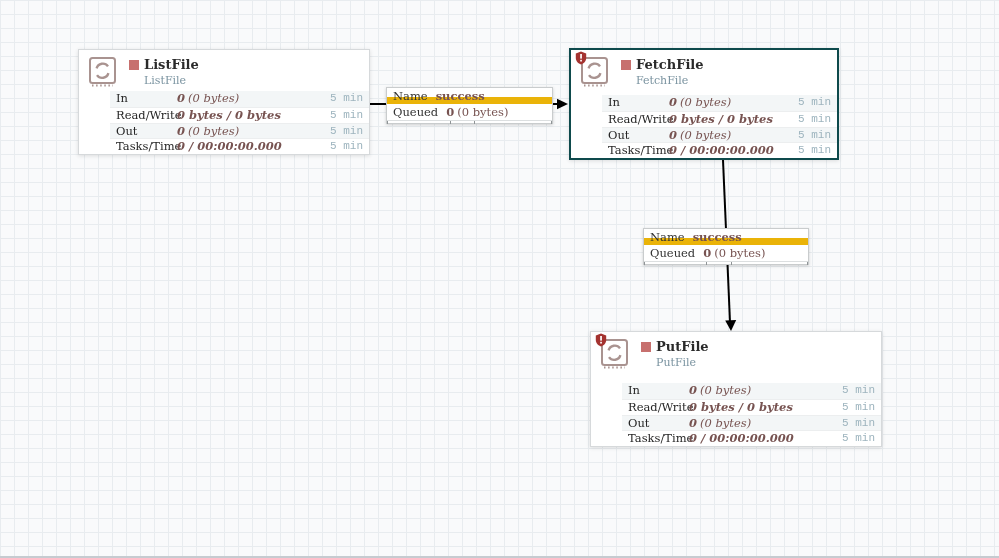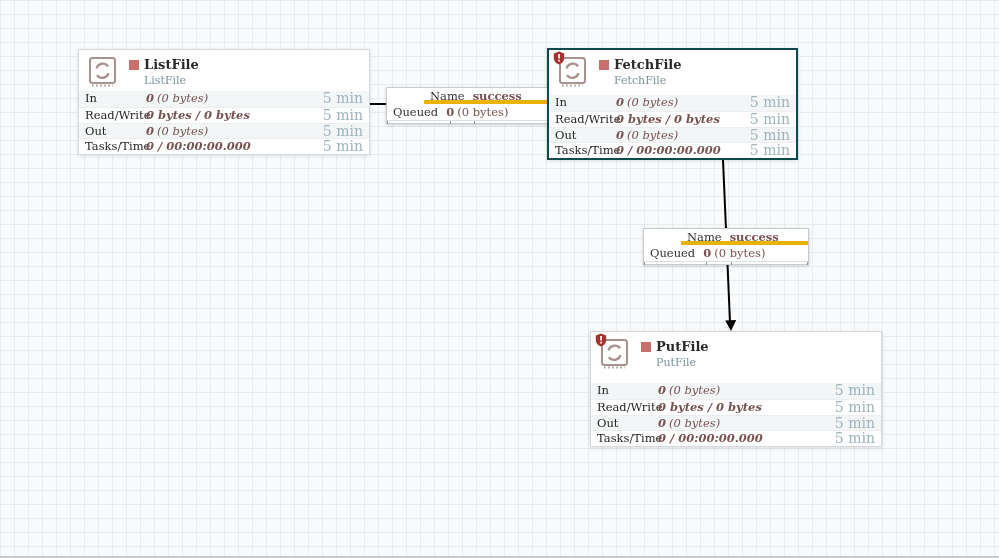--- a/index.html
+++ b/index.html
@@ -40,39 +40,39 @@
   .proc-titles { position: absolute; left: 50px; top: 7px; }
   .proc-name-line { display: flex; align-items: center; height: 15px; }
   .run-badge {
     width: 10px; height: 10px; background: #c7706e; margin-right: 5px;
     display: inline-block; flex: 0 0 auto;
   }
   .proc-name { font-size: 13px; font-weight: bold; color: #2a2a2a; white-space: nowrap; }
   .proc-type { font-size: 11px; color: #7a93a0; margin-left: 15px; margin-top: 2px; }
 
   .stat-rows { position: absolute; left: 0; right: 0; bottom: 0; }
-  .stat-row { position: relative; height: 15.75px; line-height: 15.75px; font-size: 11.5px; }
+  .stat-row { position: relative; height: 15.75px; line-height: 15.75px; font-size: 11.5px; margin-left: 31px; }
   .stat-row.alt { background: #f3f6f7; }
   .stat-row + .stat-row { border-top: 1px solid #eceeef; text-align: right; }
   .stat-label { position: absolute; left: 6px; color: #262626; white-space: nowrap; }
   .stat-value { position: absolute; left: 67px; color: #775351; white-space: nowrap; font-style: italic; }
   .stat-value b { font-weight: bold; }
   .stat-value .detail { font-weight: normal; margin-left: 3px; }
-  .stat-window { position: absolute; right: 6px; color: #9db4be; font-size: 14px; }
+  .stat-window { position: absolute; right: 6px; color: #9db4be; font-size: 11px; font-family: Liberation Mono, monospace; }
 
   
   .conn-label {
     position: absolute; z-index: 2;
     background: #fff;
     border: 1px solid #c9cccd;
     box-shadow: 0 1px 3px rgba(0,0,0,.18);
     font-size: 11.5px;
   }
   .conn-row { position: relative; height: 16px; line-height: 16px; padding-left: 6px; white-space: nowrap; }
-  .conn-row.first { border-bottom: 4px solid #eab308; margin-left: 37px; }
+  .conn-row.first { border-bottom: 7px solid #eab308; }
   .conn-key { color: #333; margin-right: 8px; }
   .conn-val { color: #775351; font-weight: bold; }
   .conn-detail { color: #775351; margin-left: 3px; }
   .conn-ticks { position: relative; height: 3px; border-top: 1px solid #dcdfe0; }
   .conn-ticks i {
     position: absolute; top: 0; width: 1px; height: 3px; background: #8f9496;
   }
   .conn-ticks i.t1 { left: 0; }
   .conn-ticks i.t2 { left: 38%; }
   .conn-ticks i.t3 { left: 53%; }
@@ -125,21 +125,21 @@
         <span class="stat-window">5 min</span>
       </div>
       <div class="stat-row">
         <span class="stat-label">Tasks/Time</span>
         <span class="stat-value"><b>0 / 00:00:00.000</b><span class="detail"></span></span>
         <span class="stat-window">5 min</span>
       </div>
     </div>
   </div>
 
-  <div class="processor selected" style="left:547px; top:48px; width:251px; height:112px;">
+  <div class="processor selected" style="left:569px; top:48px; width:270px; height:112px;">
     <div class="proc-header">
       <div class="icon-wrap">
         <svg width="34" height="34" viewBox="0 0 34 34">
           <rect x="4" y="3" width="25" height="25" rx="2.5" fill="#fff" stroke="#a99390" stroke-width="2"></rect>
           <path d="M6 30.5 H27" stroke="#a99390" stroke-width="1.8" stroke-dasharray="1.5 2.6" fill="none"></path>
           <path d="M22 11.4 A6.4 6.4 0 0 0 10.6 13.4" stroke="#a99390" stroke-width="2.4" fill="none"></path>
           <path d="M11 20.1 A6.4 6.4 0 0 0 22.4 18.1" stroke="#a99390" stroke-width="2.4" fill="none"></path>
         </svg>
         <svg class="shield" width="12" height="14" viewBox="0 0 12 14">
           <path d="M6 0.5 L11.2 2.6 V7 C11.2 10.4 8.6 12.6 6 13.4 C3.4 12.6 0.8 10.4 0.8 7 V2.6 Z" fill="#a43330"></path>

